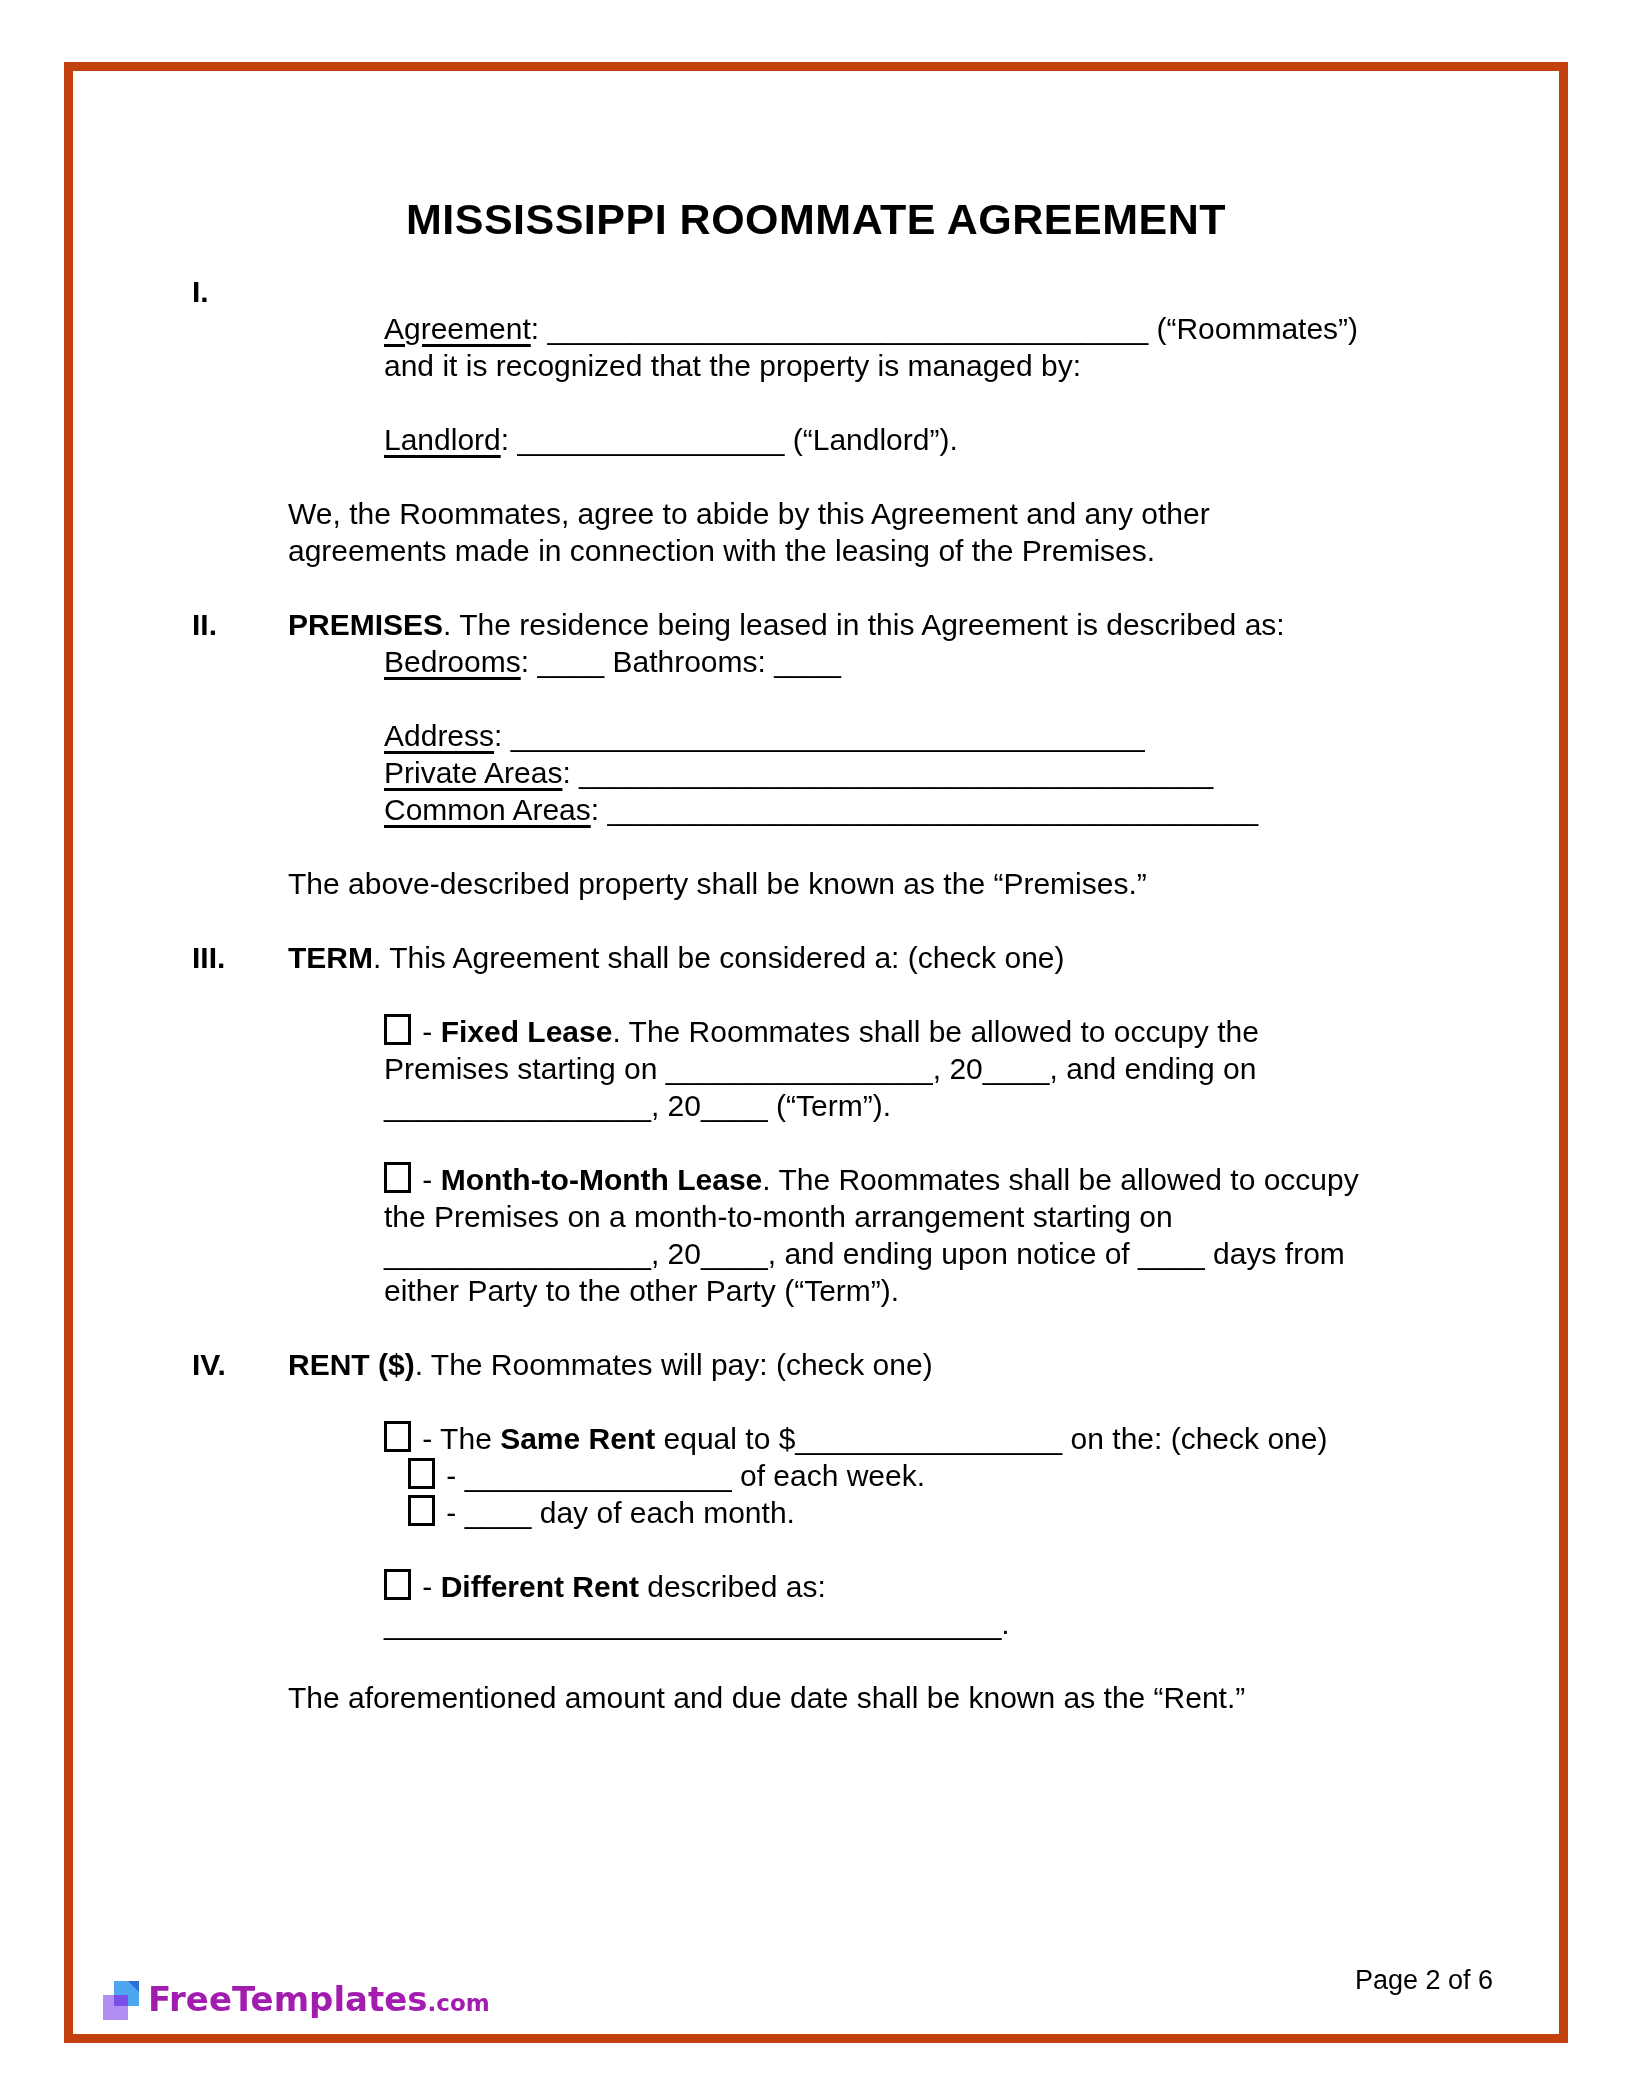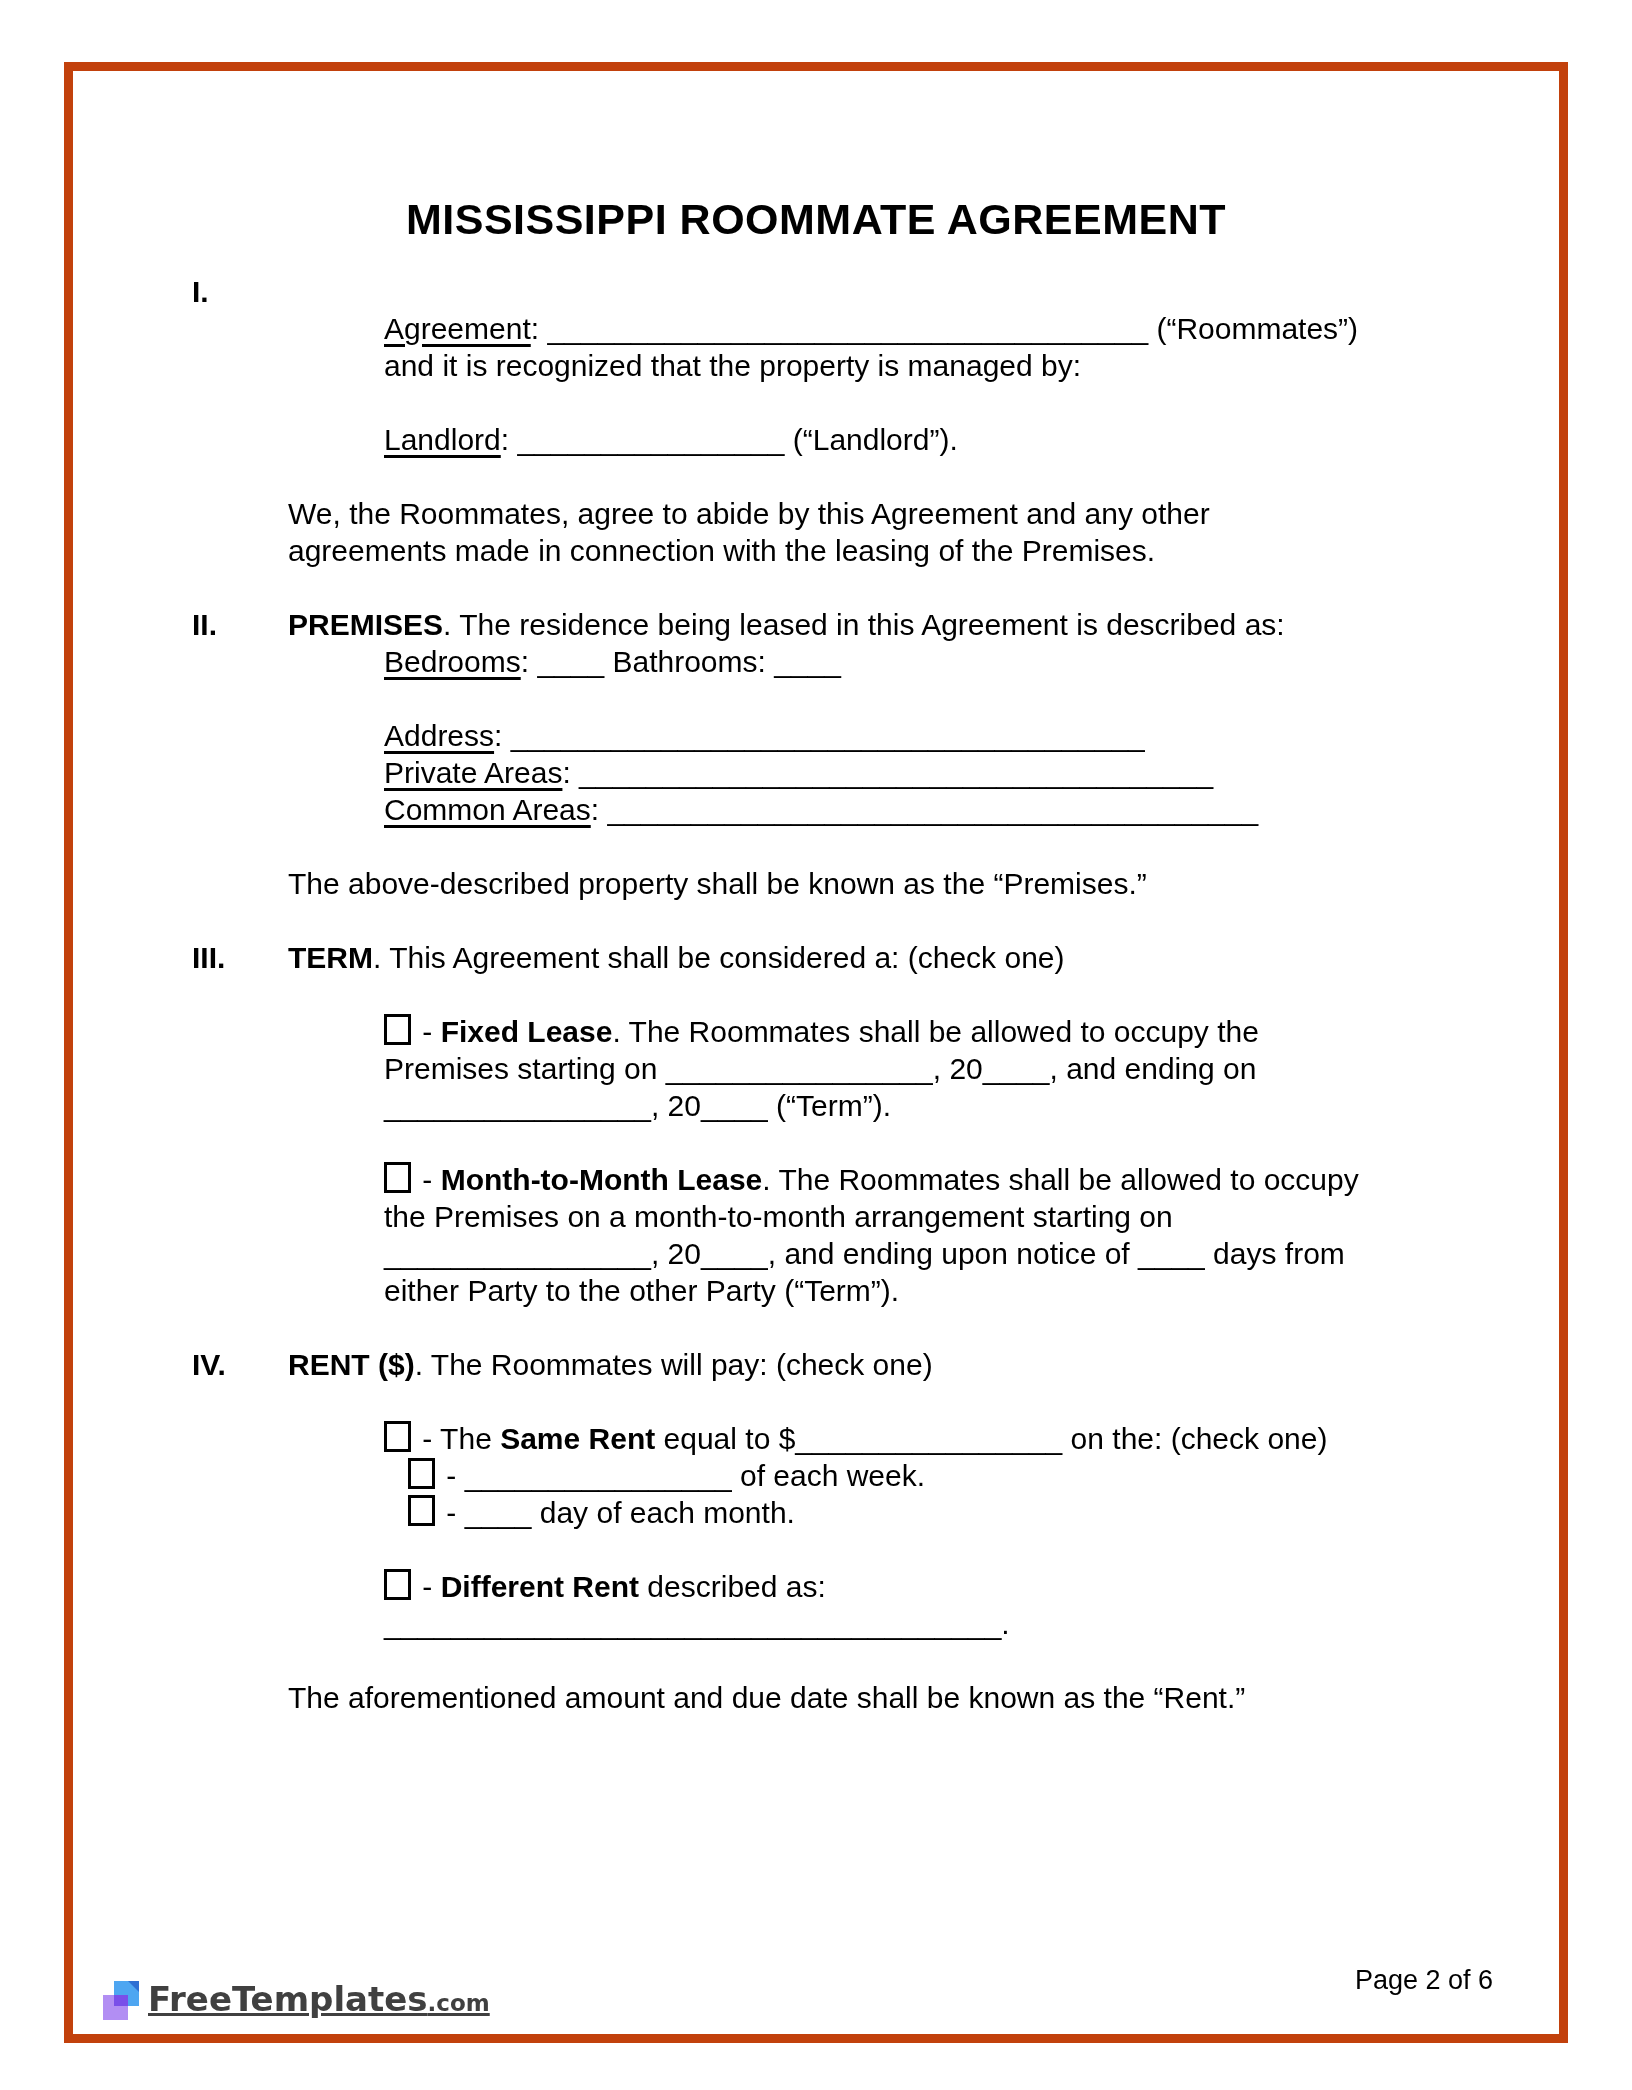--- a/index.html
+++ b/index.html
@@ -34,21 +34,21 @@
     vertical-align:-3px;margin-right:3px;background:#fff;box-sizing:content-box;
   }
   
   .logo{position:absolute;left:30px;bottom:14px;display:flex;align-items:center;gap:9px;}
   .logo-icon{position:relative;width:36px;height:39px;flex:0 0 auto;}
   .sq-purple{position:absolute;left:0;bottom:0;width:25px;height:25px;background:#b28ef3;}
   .sq-blue{position:absolute;right:0;top:0;width:25px;height:25px;background:#4ea6f1;}
   .sq-fold{position:absolute;right:0;top:0;width:0;height:0;
     border-top:11px solid #2e6fd3;border-left:11px solid transparent;}
   .sq-overlap{position:absolute;left:11px;top:14px;width:14px;height:11px;background:#7a4fe9;}
-  .brand{font-weight:bold;color:#404040;font-size:34px;line-height:34px;font-family:"DejaVu Sans","Liberation Sans",sans-serif;text-decoration:underline;}
+  .brand{font-weight:bold;color:#a21caf;font-size:34px;line-height:34px;font-family:"DejaVu Sans","Liberation Sans",sans-serif;}
   .brand-tld{font-size:23px;font-weight:bold;}
   .page-num{position:absolute;right:66px;bottom:40px;font-size:27px;line-height:27px;}
 </style>
 </head>
 <body>
 
 <div class="frame">
   <div class="content">
 
     <h1 class="doc-title">MISSISSIPPI ROOMMATE AGREEMENT</h1>

